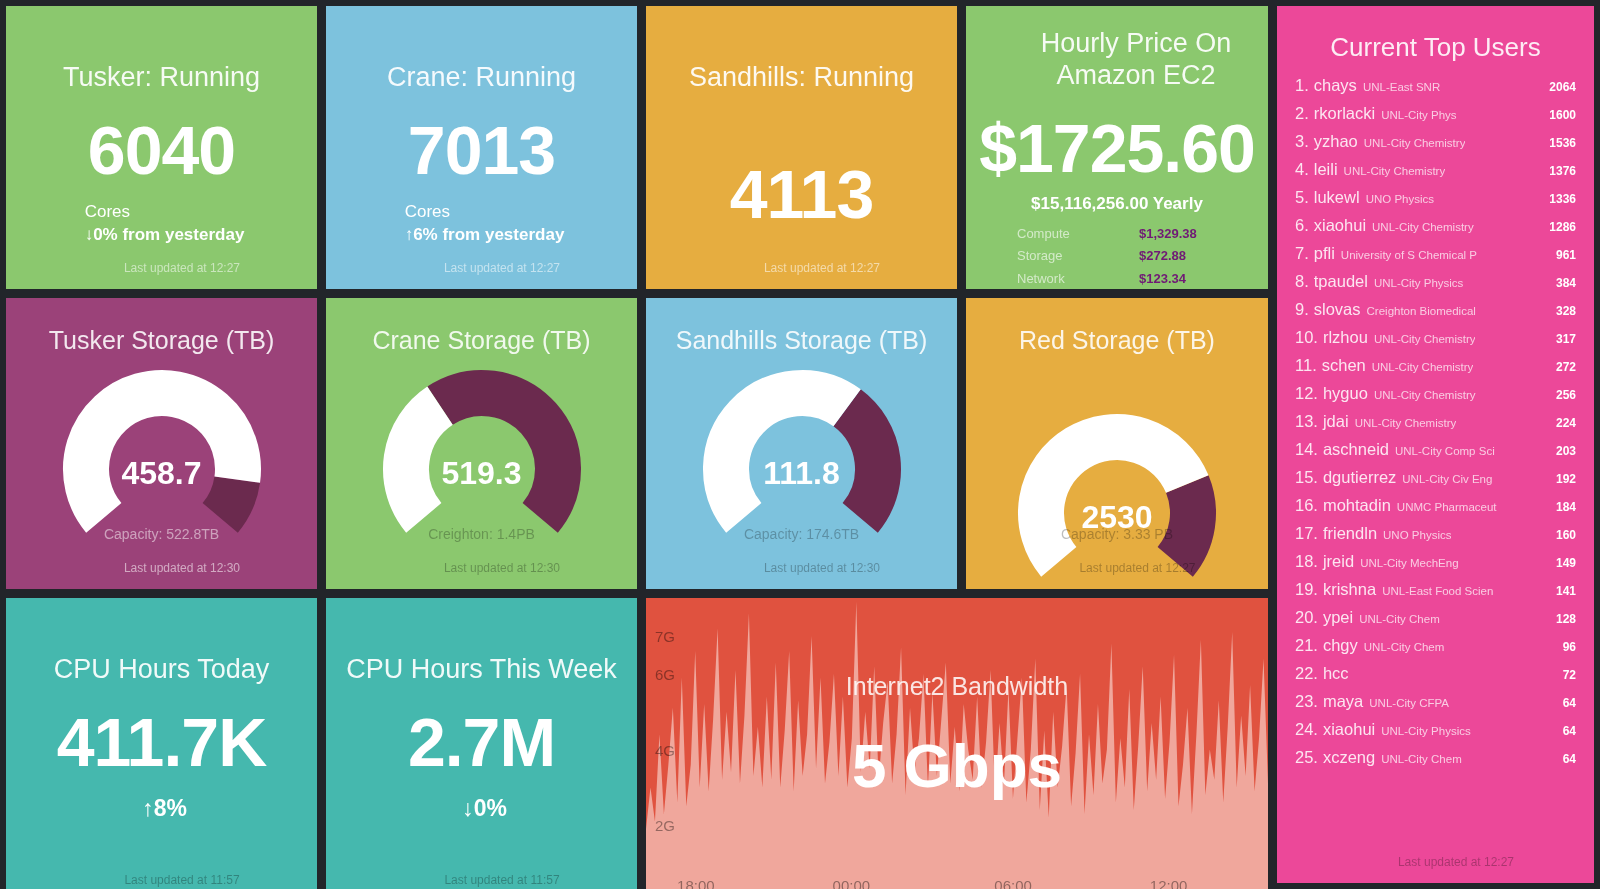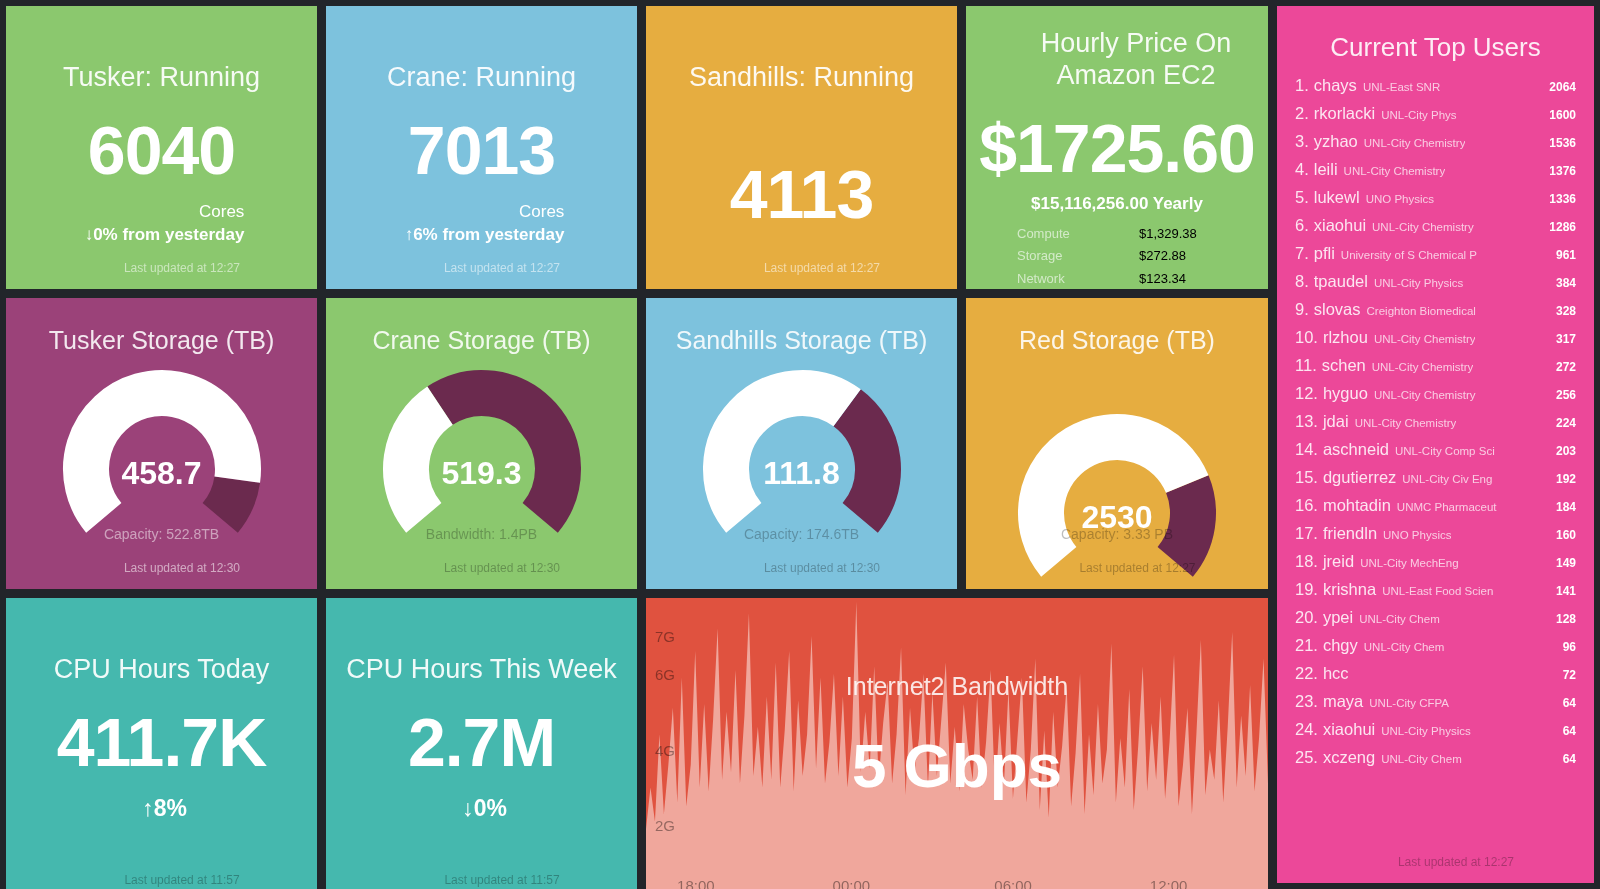--- a/index.html
+++ b/index.html
@@ -54,21 +54,21 @@
     font-weight: bold;
     color: #fff;
     line-height: 1;
     margin-top: 22px;
     letter-spacing: -1px;
   }
   .num-sub {
     font-size: 17px;
     color: #fff;
     margin-top: 17px;
-    text-align: right;
+    text-align: left;
     line-height: 1.35;
     margin-left: 6px;
   }
   .num-change { font-weight: bold; }
   .updated {
     position: absolute;
     bottom: 14px; left: 0; right: 0;
     text-align: center;
     font-size: 12px;
     color: rgba(255,255,255,0.55);
@@ -79,21 +79,21 @@
   
   .ec2-yearly {
     font-size: 17px; font-weight: bold; color: #fff; margin-top: 12px;
   }
   .ec2-rows { margin-top: 9px; width: 200px; }
   .ec2-row {
     display: flex; justify-content: space-between;
     font-size: 13px; line-height: 1.75;
   }
   .ec2-row .lbl { color: rgba(255,255,255,0.62); }
-  .ec2-row .val { color: #000000; font-weight: normal; width: 78px; text-align: left; }
+  .ec2-row .val { color: #701a75; font-weight: bold; width: 78px; text-align: left; }
 
   
   .gauge-title {
     font-size: 25px;
     color: rgba(255,255,255,0.88);
     margin-top: 28px;
     padding: 0 8px;
   }
   .gauge-wrap {
     position: relative;
@@ -263,21 +263,21 @@
 
     <div class="panel bg-green">
       <div class="gauge-title">Crane Storage (TB)</div>
       <div class="gauge-wrap">
         <svg viewBox="0 0 220 180">
           <path class="gauge-track" fill="none" stroke-width="46" d="M 68.00855502048856 46.653977642375494 A 76 76 0 0 1 168.21937767704233 158.85185833617697" stroke="#6b2a4e"></path>
           <path class="gauge-fill" fill="none" stroke-width="46" d="M 51.78062232295767 158.85185833617697 A 76 76 0 0 1 68.00855502048856 46.653977642375494" stroke="#ffffff"></path>
         </svg>
         <div class="gauge-value">519.3</div>
       </div>
-      <div class="gauge-cap dark">Bandwidth: 1.4PB</div>
+      <div class="gauge-cap dark">Creighton: 1.4PB</div>
       <div class="updated dark">Last updated at 12:30</div>
     </div>
 
     <div class="panel bg-blue">
       <div class="gauge-title">Sandhills Storage (TB)</div>
       <div class="gauge-wrap">
         <svg viewBox="0 0 220 180">
           <path class="gauge-track" fill="none" stroke-width="46" d="M 155.09983538188132 48.828071400950535 A 76 76 0 0 1 168.21937767704233 158.85185833617697" stroke="#6b2a4e"></path>
           <path class="gauge-fill" fill="none" stroke-width="46" d="M 51.78062232295767 158.85185833617697 A 76 76 0 0 1 155.09983538188132 48.828071400950535" stroke="#ffffff"></path>
         </svg>

